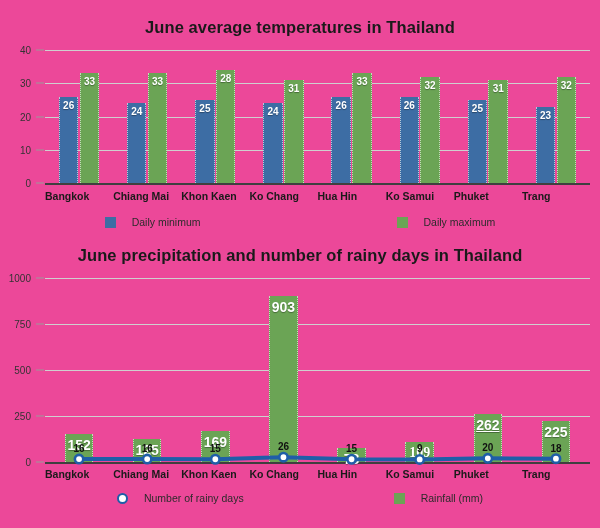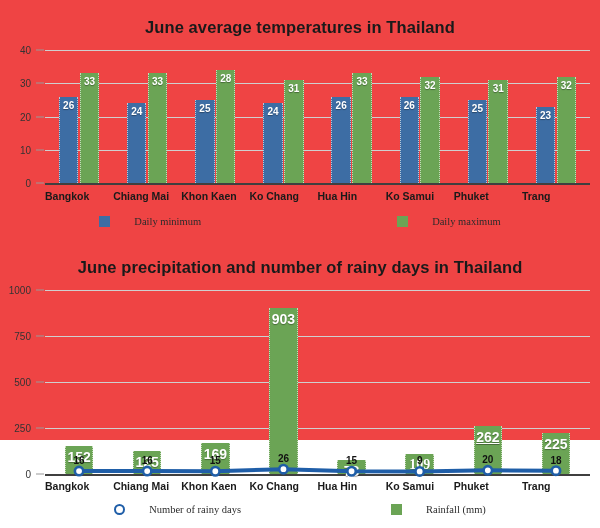--- a/index.html
+++ b/index.html
@@ -9,23 +9,23 @@
   }
   body {
     width: 600px;
     height: 528px;
     font-family: "Liberation Sans", sans-serif;
     color: #222222;
     overflow: hidden;
   }
   .page {
     width: 600px;
-    height: 440px;
+    height: 528px;
     position: relative;
-    background: #ef4444;
+    background: #ec4899;
   }
 
   
   .chart-block {
     position: relative;
     width: 600px;
     box-sizing: border-box;
   }
   .chart-title {
     text-align: center;
@@ -97,23 +97,23 @@
     white-space: nowrap;
   }
   .legend {
     position: absolute;
     width: 100%;
     display: flex;
     justify-content: center;
   }
   .legend-item {
     display: flex;
-    gap: 24px;
-    white-space: nowrap;
-    font-family: Liberation Serif, serif;
+    align-items: center;
+    gap: 16px;
+    white-space: nowrap;
   }
   .legend-swatch {
     width: 11px;
     height: 11px;
     display: inline-block;
   }
   .legend-swatch.blue { background: #3d6da4; }
   .legend-swatch.green { background: #6ba455; }
   .legend-marker {
     width: 11px;
@@ -139,21 +139,21 @@
   #chart-temperature .chart-title { font-size: 16.5px; padding-top: 18px; }
   #chart-temperature .plot-wrap { position: absolute; top: 50px; left: 0; width: 600px; height: 140px; }
   #chart-temperature .plot-area { left: 45px; top: 0; width: 545px; height: 133px; }
   #chart-temperature .ytick { font-size: 10px; width: 36px; }
   #chart-temperature .bar-label { font-size: 10px; }
   #chart-temperature .cat-label { font-size: 10.5px; top: 140px; }
   #chart-temperature .legend { top: 216px; font-size: 10.5px; }
   #chart-temperature .legend-gap { width: 196px; }
 
   
-  #chart-precipitation { position: absolute; top: 242px; left: 0; height: 286px; }
+  #chart-precipitation { position: absolute; top: 230px; left: 0; height: 286px; }
   #chart-precipitation .chart-title { font-size: 16.5px; padding-top: 16px; }
   #chart-precipitation .plot-wrap { position: absolute; top: 48px; left: 0; width: 600px; height: 190px; }
   #chart-precipitation .plot-area { left: 45px; top: 0; width: 545px; height: 184px; }
   #chart-precipitation .ytick { font-size: 10px; width: 36px; }
   #chart-precipitation .bar-label { font-size: 14px; }
   #chart-precipitation .cat-label { font-size: 10.5px; top: 190px; }
   #chart-precipitation .legend { top: 262px; font-size: 10.5px; }
   #chart-precipitation .legend-gap { width: 150px; }
 
   .line-svg {

